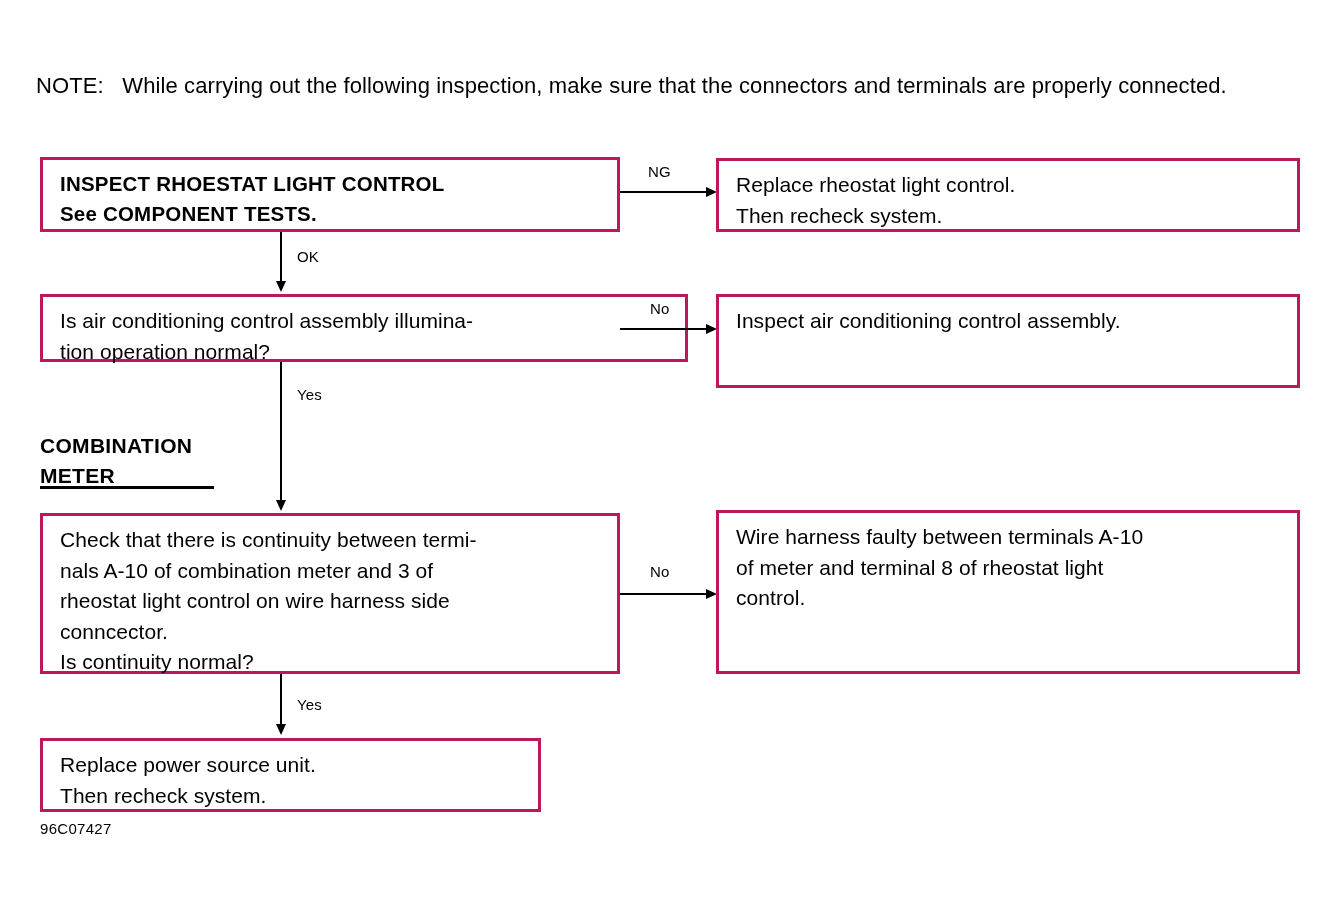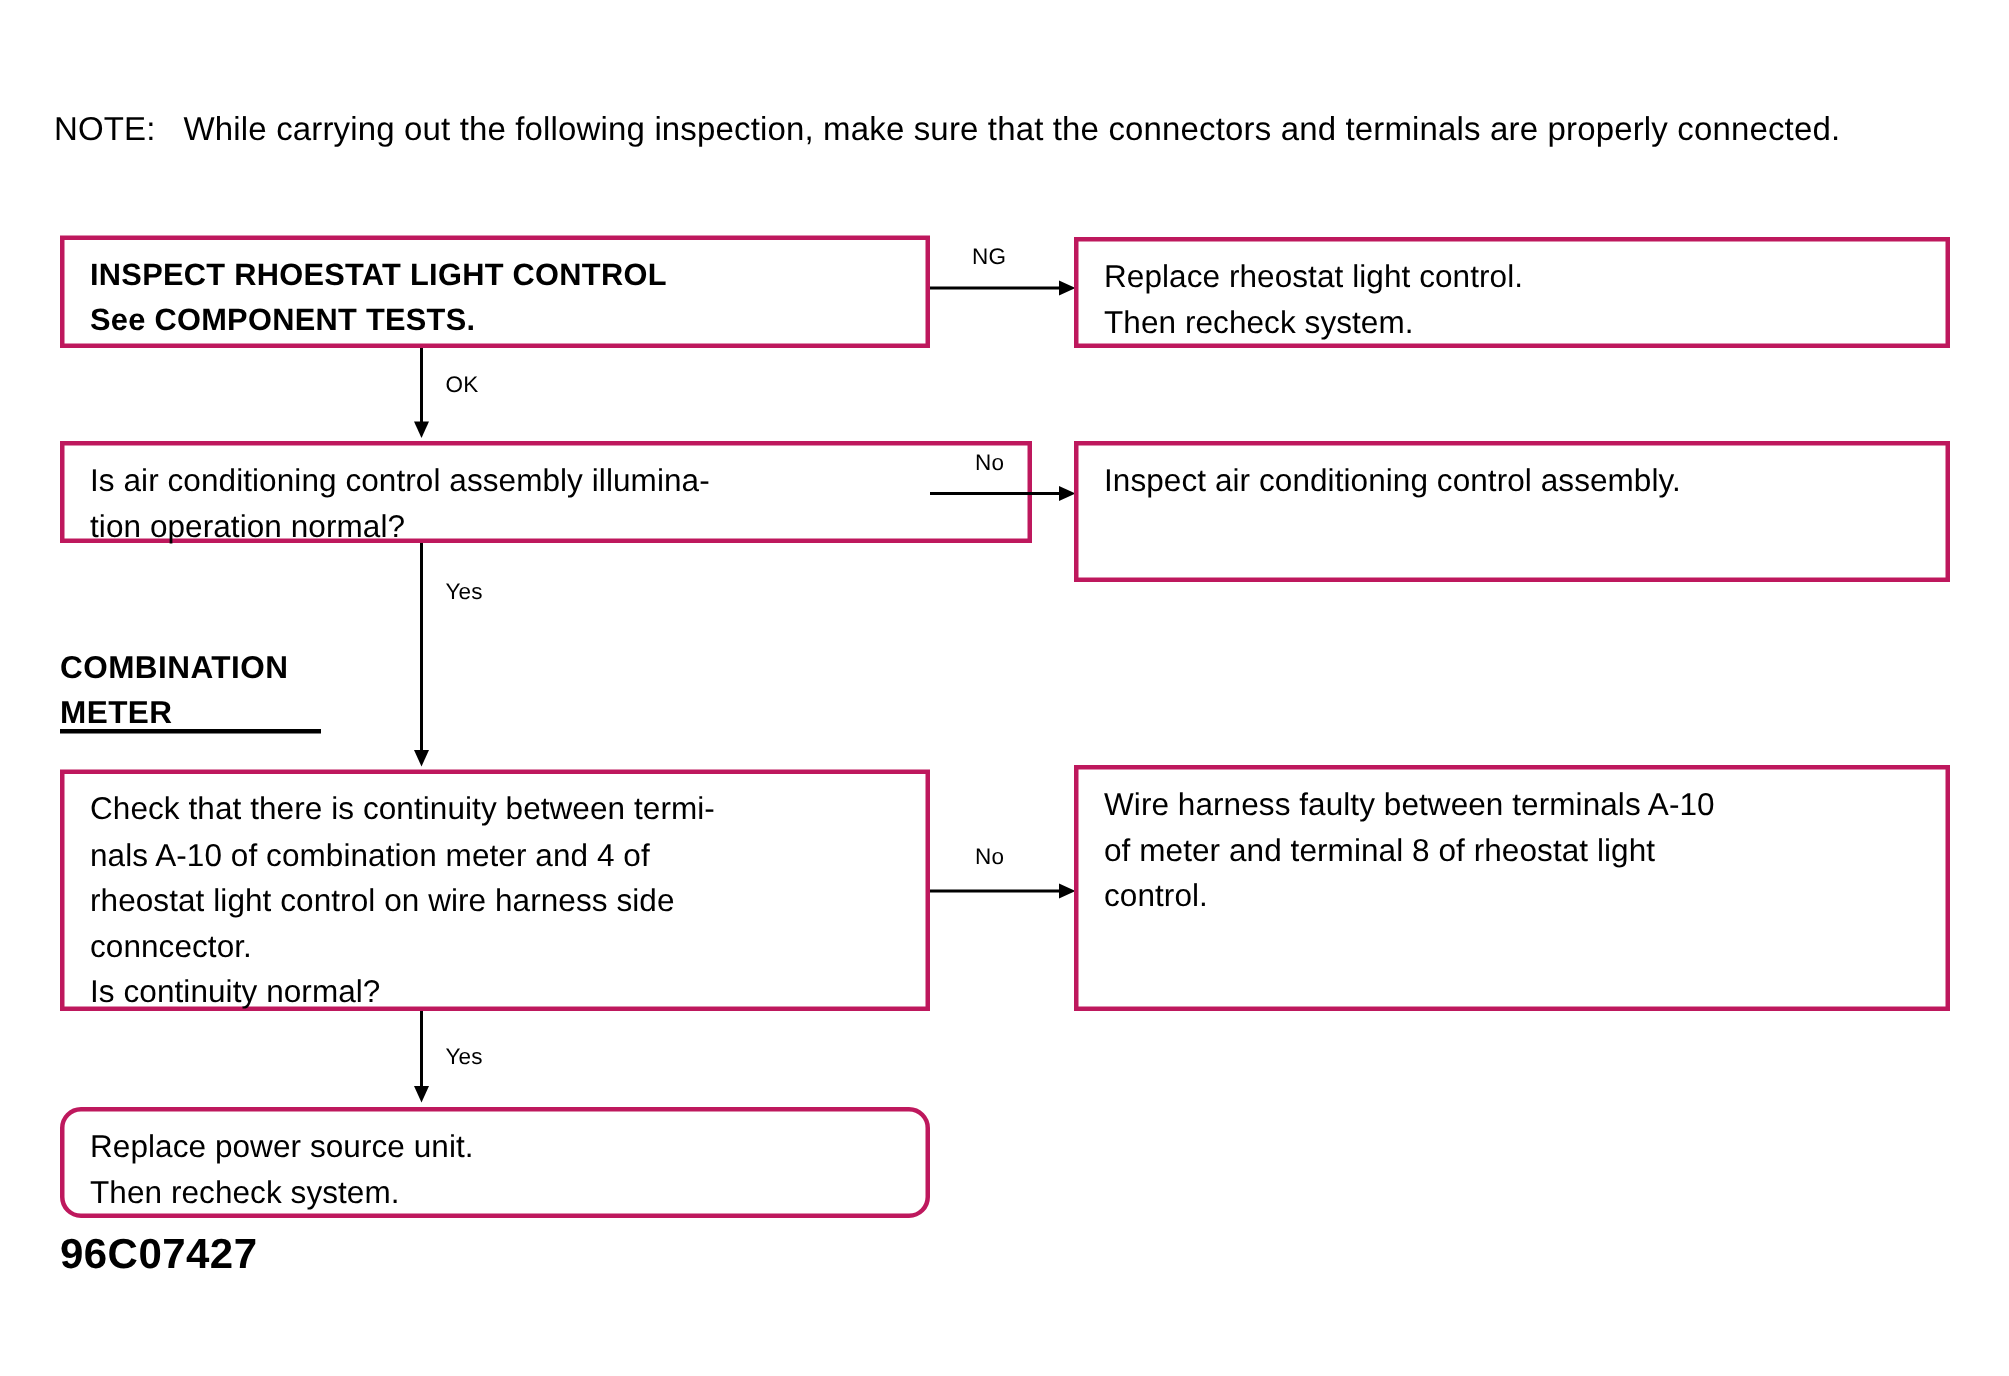--- a/index.html
+++ b/index.html
@@ -91,23 +91,22 @@
     border-left: 11px solid #000;
   }
   .edge-label {
     position: absolute;
     font-size: 15px;
     line-height: 24px;
     letter-spacing: 0.1px;
   }
   .figure-id {
     position: absolute;
-    font-size: 28px;
+    font-size: 15px;
     letter-spacing: 0.3px;
-    font-weight: bold;
   }
 </style>
 </head>
 <body>
 
 <div id="page">
 
   <div class="note">NOTE:   While carrying out the following inspection, make sure that the connectors and terminals are properly connected.</div>
 
   <div class="box bold" style="left:40px; top:157px; width:580px; height:75px;">
@@ -144,40 +143,40 @@
   <div class="vline" style="left:280px; top:362px; width:2px; height:141px;"></div>
   <div class="arrow-down" style="left:276px; top:500px;"></div>
   <div class="edge-label" style="left:297px; top:383px;">Yes</div>
 
   <div class="section-title" style="left:40px; top:431px;">COMBINATION
 METER</div>
   <div class="rule" style="left:40px; top:486px; width:174px;"></div>
 
   <div class="box" style="left:40px; top:513px; width:580px; height:161px;">
     <div class="txt">Check that there is continuity between termi-
-nals A-10 of combination meter and 4 of
+nals A-10 of combination meter and 3 of
 rheostat light control on wire harness side
 conncector.
 Is continuity normal?</div>
   </div>
 
   <div class="hline" style="left:620px; top:593px; width:88px;"></div>
   <div class="arrow-right" style="left:706px; top:589px;"></div>
   <div class="edge-label" style="left:650px; top:560px;">No</div>
 
   <div class="box" style="left:716px; top:510px; width:584px; height:164px;">
     <div class="txt">Wire harness faulty between terminals A-10
 of meter and terminal 8 of rheostat light
 control.</div>
   </div>
 
   <div class="vline" style="left:280px; top:674px; width:2px; height:52px;"></div>
   <div class="arrow-down" style="left:276px; top:724px;"></div>
   <div class="edge-label" style="left:297px; top:693px;">Yes</div>
 
-  <div class="box" style="left:40px; top:738px; width:580px; height:74px;border-radius:14px;">
+  <div class="box" style="left:40px; top:738px; width:501px; height:74px;">
     <div class="txt">Replace power source unit.
 Then recheck system.</div>
   </div>
 
   <div class="figure-id" style="left:40px; top:820px;">96C07427</div>
 
 </div>
 
 </body></html>

